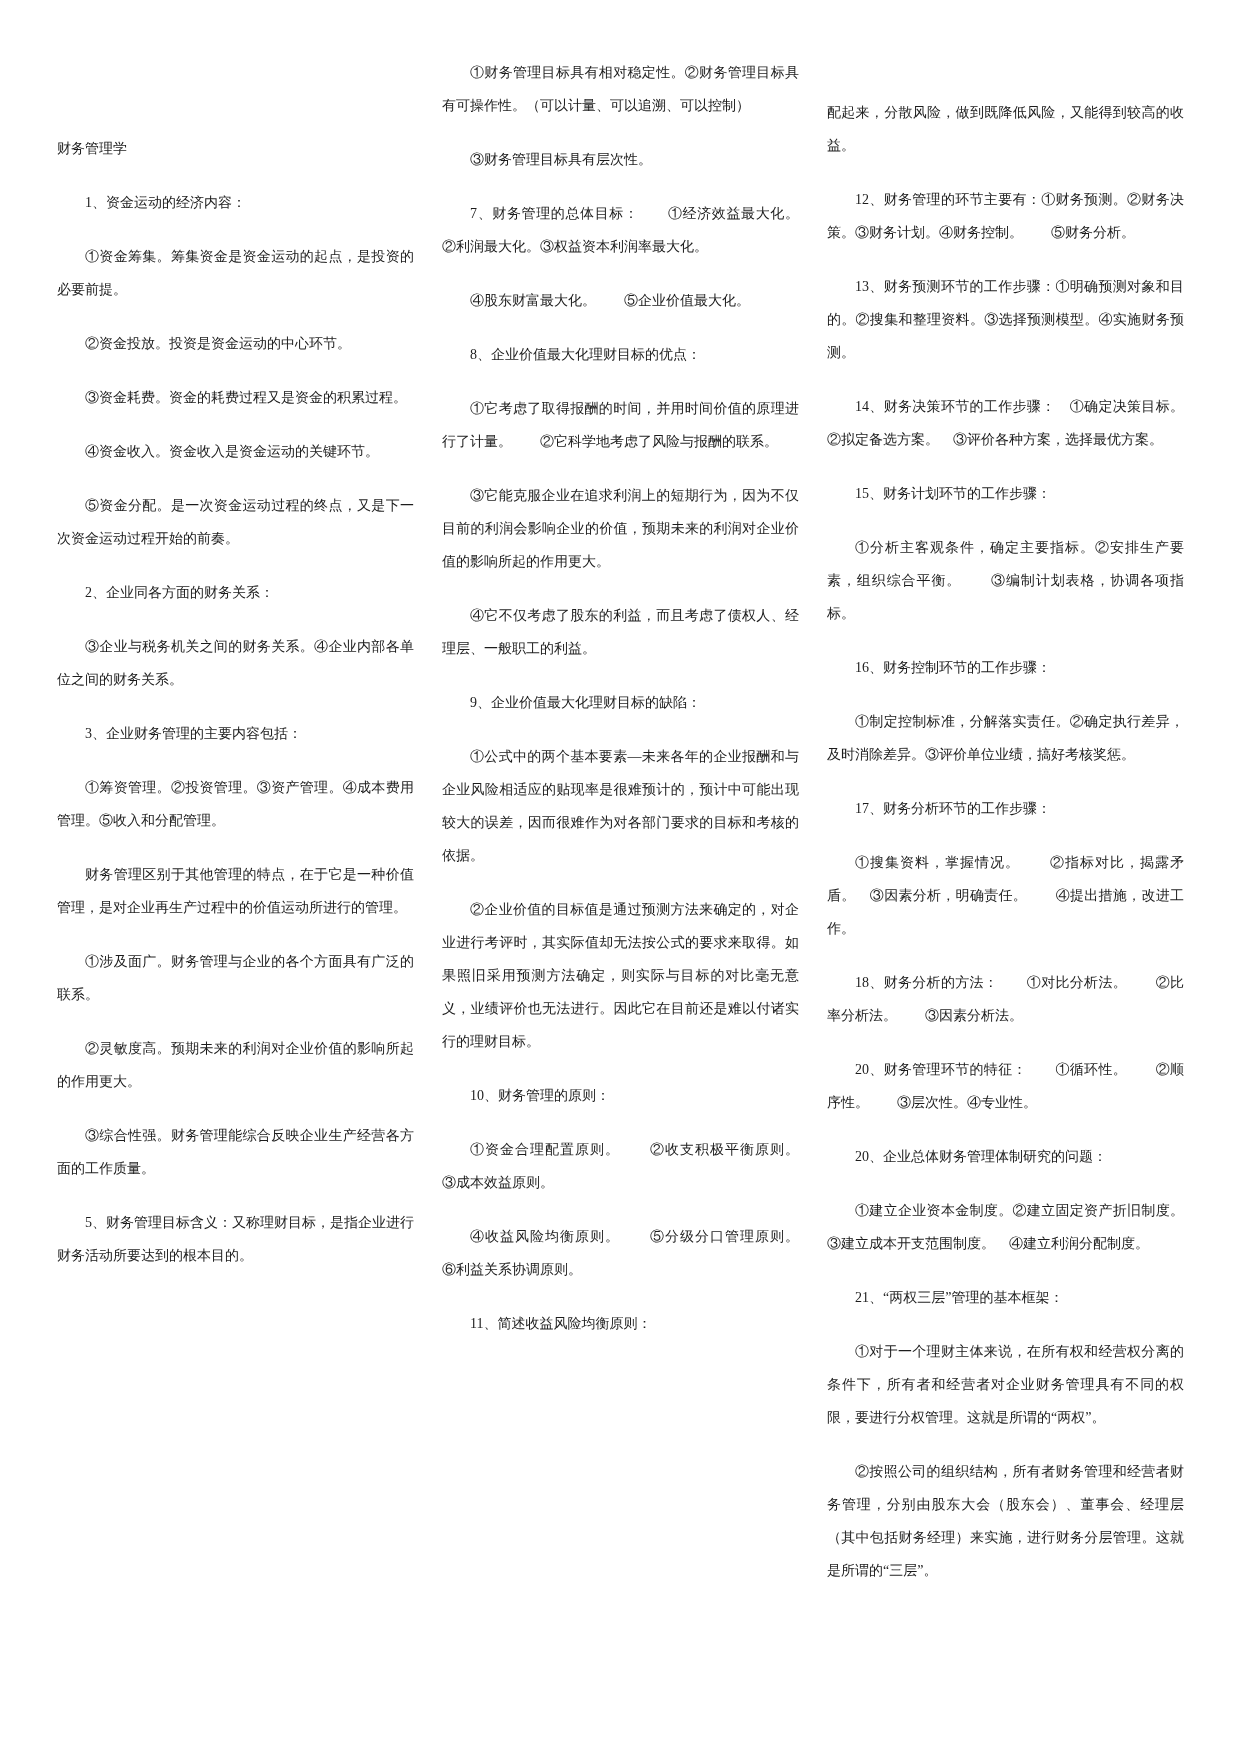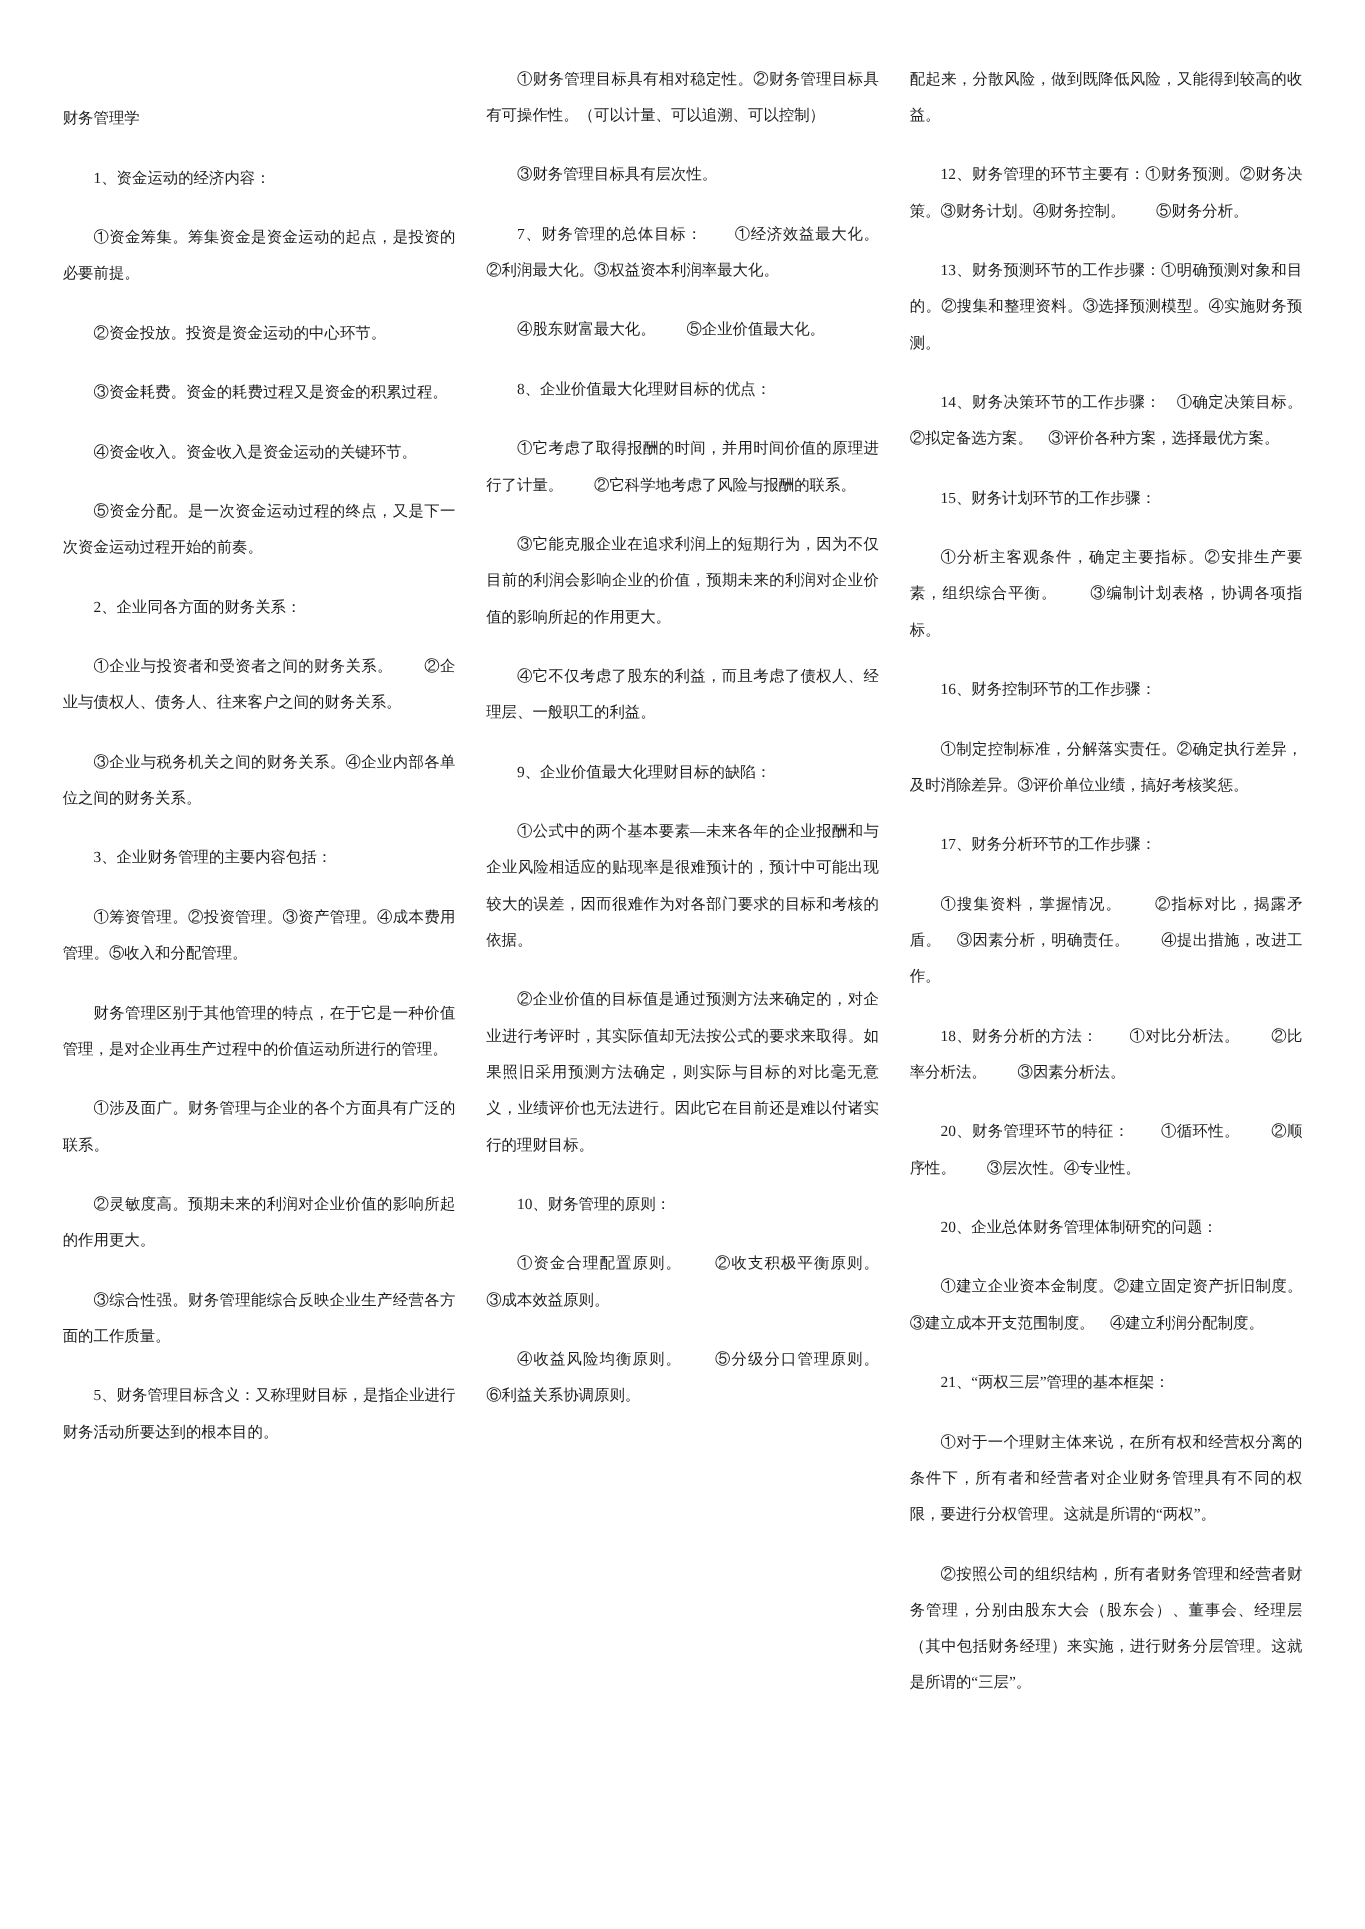--- a/index.html
+++ b/index.html
@@ -32,38 +32,37 @@
   }
   .col-1 { padding-top: 36px; }
   p {
     margin: 0 0 21px 0;
     font-size: 14px;
     line-height: 33px;
     text-align: justify;
     text-indent: 2em;
     word-break: break-all;
   }
-  p.flush { text-indent: 0; }
+  p.flush { text-indent: 0; margin-top: 40px; }
 </style>
 </head>
 <body>
 
 <div class="page">
   <div class="cols">
 
     <div class="col col-1">
       <p class="flush">财务管理学</p>
       <p>1、资金运动的经济内容：</p>
       <p>①资金筹集。筹集资金是资金运动的起点，是投资的必要前提。</p>
       <p>②资金投放。投资是资金运动的中心环节。</p>
       <p>③资金耗费。资金的耗费过程又是资金的积累过程。</p>
       <p>④资金收入。资金收入是资金运动的关键环节。</p>
       <p>⑤资金分配。是一次资金运动过程的终点，又是下一次资金运动过程开始的前奏。</p>
       <p>2、企业同各方面的财务关系：</p>
-      <p>①企业与投资者和受资者之间的财务关系。　　②企业与债权人、债务人、往来客户之间的财务关系。</p>
       <p>③企业与税务机关之间的财务关系。④企业内部各单位之间的财务关系。</p>
       <p>3、企业财务管理的主要内容包括：</p>
       <p>①筹资管理。②投资管理。③资产管理。④成本费用管理。⑤收入和分配管理。</p>
       <p>财务管理区别于其他管理的特点，在于它是一种价值管理，是对企业再生产过程中的价值运动所进行的管理。</p>
       <p>①涉及面广。财务管理与企业的各个方面具有广泛的联系。</p>
       <p>②灵敏度高。预期未来的利润对企业价值的影响所起的作用更大。</p>
       <p>③综合性强。财务管理能综合反映企业生产经营各方面的工作质量。</p>
       <p>5、财务管理目标含义：又称理财目标，是指企业进行财务活动所要达到的根本目的。</p>
 
     </div>
@@ -76,20 +75,21 @@
       <p>8、企业价值最大化理财目标的优点：</p>
       <p>①它考虑了取得报酬的时间，并用时间价值的原理进行了计量。　　②它科学地考虑了风险与报酬的联系。</p>
       <p>③它能克服企业在追求利润上的短期行为，因为不仅目前的利润会影响企业的价值，预期未来的利润对企业价值的影响所起的作用更大。</p>
       <p>④它不仅考虑了股东的利益，而且考虑了债权人、经理层、一般职工的利益。</p>
       <p>9、企业价值最大化理财目标的缺陷：</p>
       <p>①公式中的两个基本要素—未来各年的企业报酬和与企业风险相适应的贴现率是很难预计的，预计中可能出现较大的误差，因而很难作为对各部门要求的目标和考核的依据。</p>
       <p>②企业价值的目标值是通过预测方法来确定的，对企业进行考评时，其实际值却无法按公式的要求来取得。如果照旧采用预测方法确定，则实际与目标的对比毫无意义，业绩评价也无法进行。因此它在目前还是难以付诸实行的理财目标。</p>
       <p>10、财务管理的原则：</p>
       <p>①资金合理配置原则。　　②收支积极平衡原则。　　③成本效益原则。</p>
       <p>④收益风险均衡原则。　　⑤分级分口管理原则。　　⑥利益关系协调原则。</p>
+      <p>11、简述收益风险均衡原则：</p>
 
     </div>
 
     <div class="col col-3">
       <p class="flush">配起来，分散风险，做到既降低风险，又能得到较高的收益。</p>
       <p>12、财务管理的环节主要有：①财务预测。②财务决策。③财务计划。④财务控制。　　⑤财务分析。</p>
       <p>13、财务预测环节的工作步骤：①明确预测对象和目的。②搜集和整理资料。③选择预测模型。④实施财务预测。</p>
       <p>14、财务决策环节的工作步骤：　①确定决策目标。　②拟定备选方案。　③评价各种方案，选择最优方案。</p>
       <p>15、财务计划环节的工作步骤：</p>
       <p>①分析主客观条件，确定主要指标。②安排生产要素，组织综合平衡。　　③编制计划表格，协调各项指标。</p>

